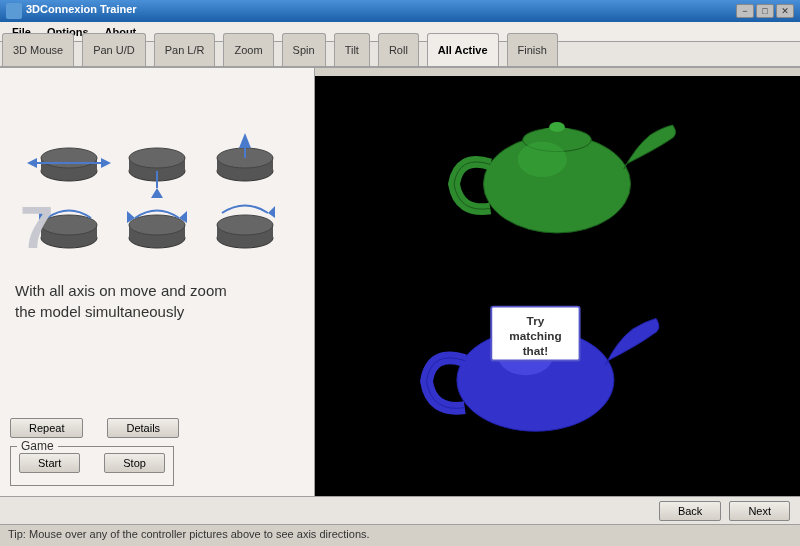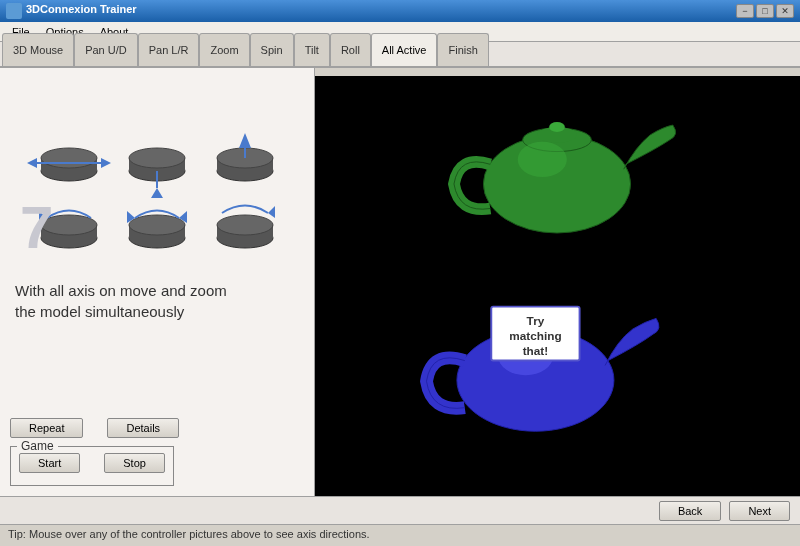--- a/index.html
+++ b/index.html
@@ -54,20 +54,21 @@
       color: #333;
     }
     
     #menu-bar {
       background: #f0ede8;
       height: 20px;
       display: flex;
       align-items: center;
       padding: 0 4px;
       border-bottom: 1px solid #a0a0a0;
+      font-weight: bold;
     }
     .menu-item {
       padding: 2px 8px;
       font-size: 11px;
       cursor: pointer;
       color: #000;
     }
     
     #tab-bar {
       background: #e8e4e0;
@@ -78,29 +79,29 @@
       padding: 0 2px;
     }
     .tab {
       padding: 16px 10px;
       font-size: 11px;
       border: 1px solid #a0a0a0;
       border-bottom: none;
       background: #d4d0c8;
       cursor: pointer;
       color: #333;
-      margin-right: 0;
+      margin-right: 8px;
       border-radius: 3px 3px 0 0;
       height: 22px;
       display: flex;
       align-items: center;
     }
     .tab.active {
       background: #f0ede8;
-      font-weight: normal;
+      font-weight: bold;
       color: #000;
     }
     .tab-all-active {
       background: #e8f0e8;
       color: #000;
       font-weight: bold;
     }
     
     #main-content {
       display: flex;

